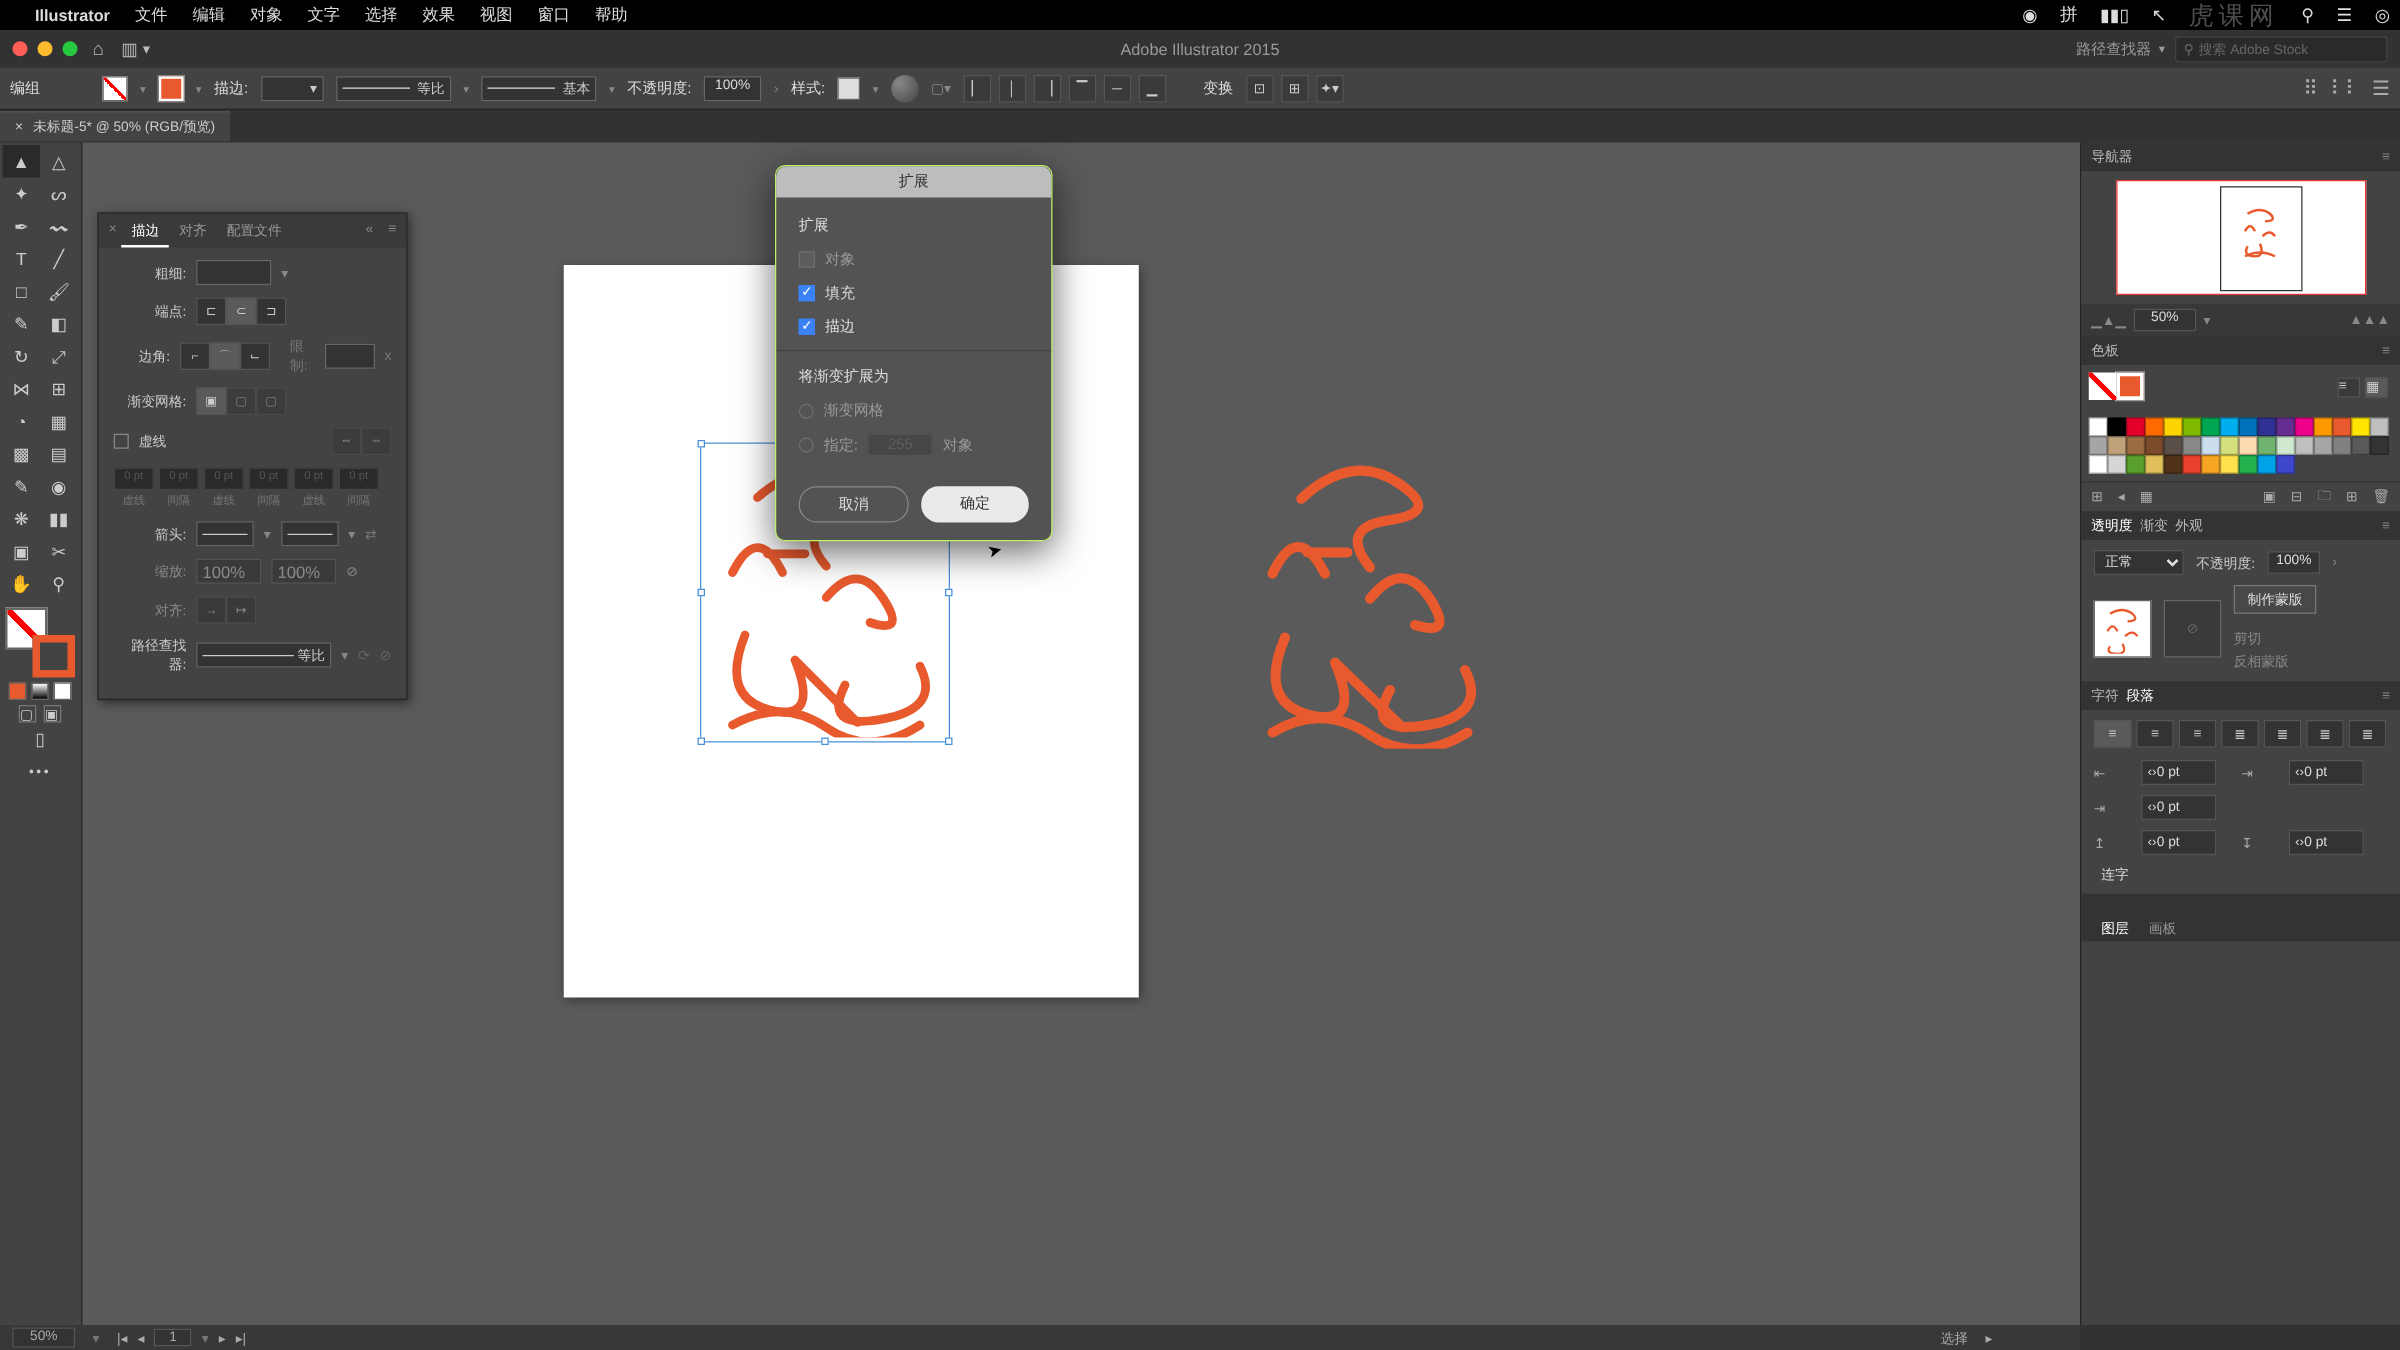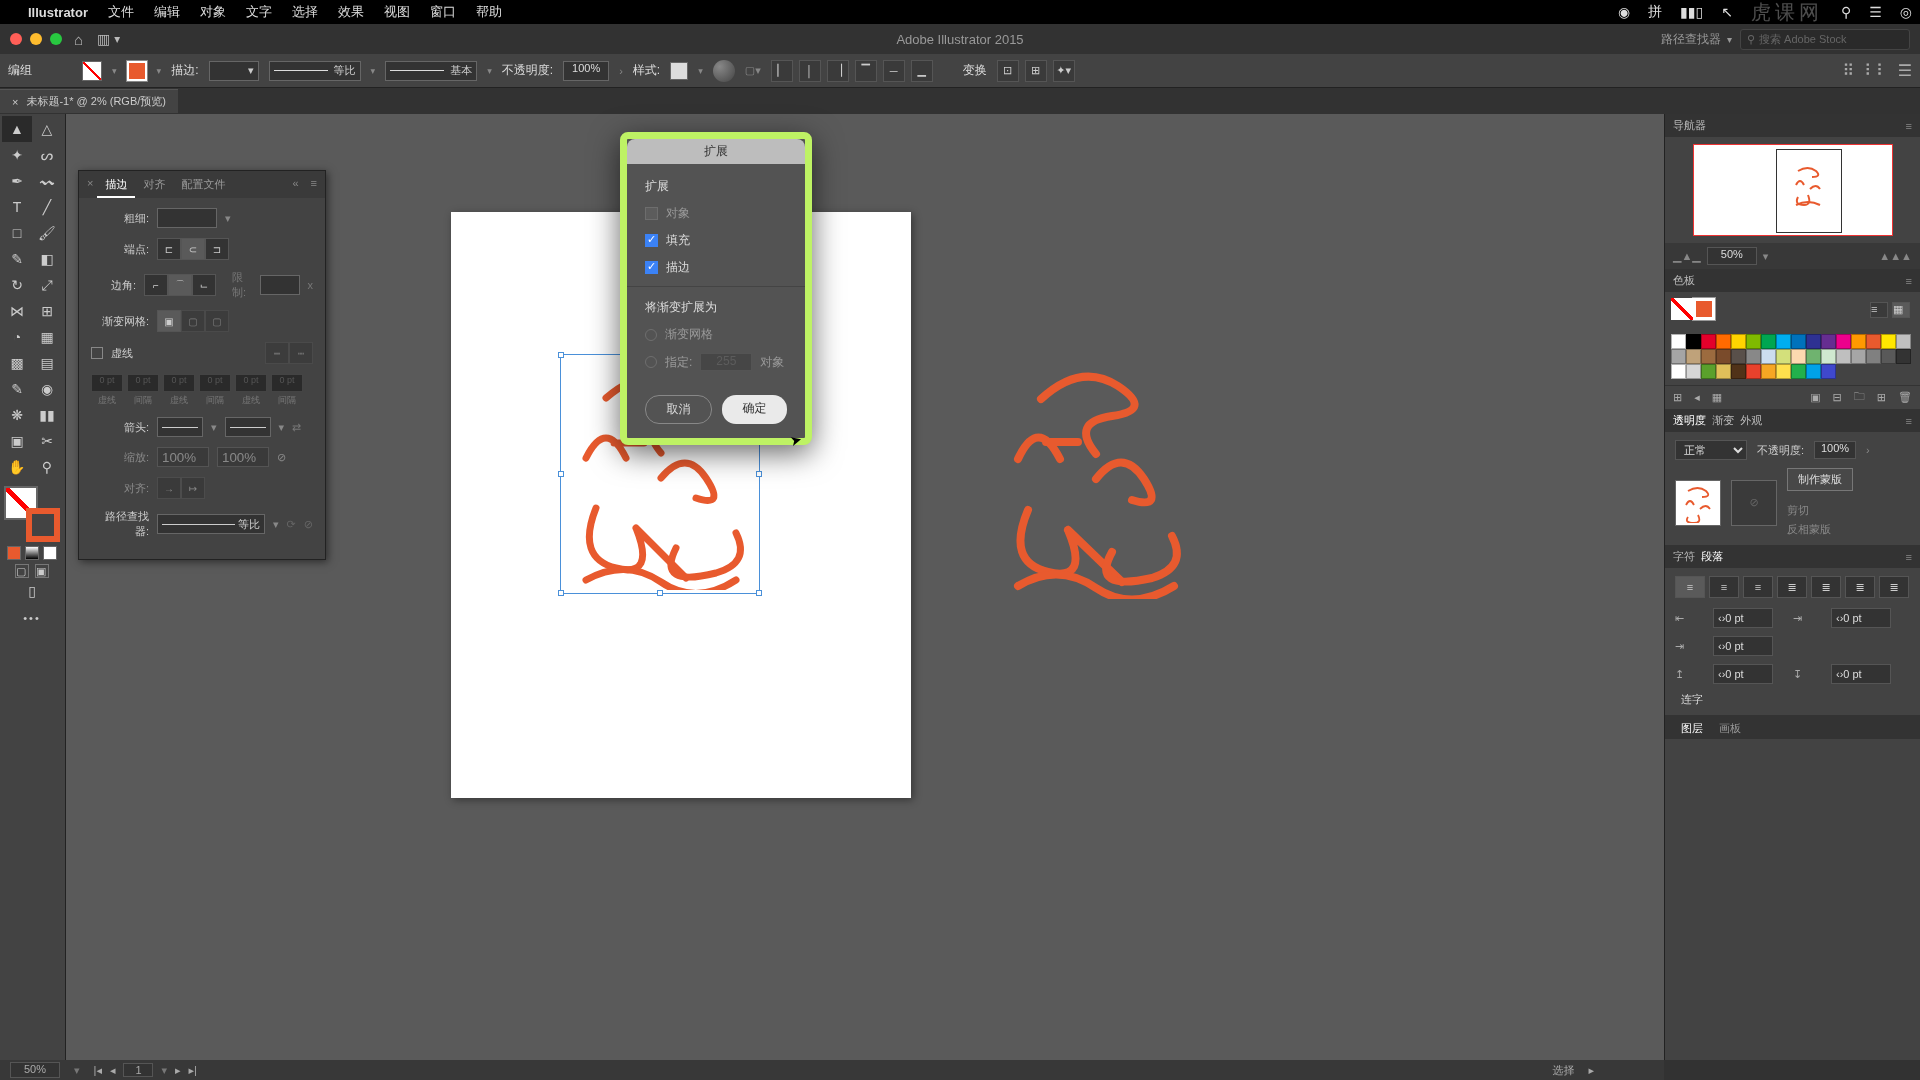--- a/index.html
+++ b/index.html
@@ -81,21 +81,21 @@
 .strokepanel .btn3 span { width: 24px; height: 22px; background: #333; border: 1px solid #555; display:flex;align-items:center;justify-content:center;color:#ccc;font-size:10px;}
 .strokepanel .btn3 span.a{background:#5a5a5a;}
 .strokepanel input[type=text]{width:60px;height:20px;background:#333;border:1px solid #666;color:#ccc;padding:0 4px;}
 .strokepanel .dashrow{display:flex;gap:4px;}
 .strokepanel .dashrow .db{width:32px;height:18px;background:#2a2a2a;border:1px solid #444;text-align:center;color:#555;font-size:9px;}
 .strokepanel .arrowsel{width:46px;height:20px;background:#333;border:1px solid #666;display:flex;align-items:center;padding:0 4px;}
 .strokepanel .arrowsel .ln{flex:1;height:1px;background:#ccc;}
 .strokepanel .profilesel{flex:1;height:20px;background:#333;border:1px solid #666;display:flex;align-items:center;padding:0 4px;}
 
 
-.dialog { position: absolute; left: 620px; top: 132px; width: 192px; background: #535353; border: 7px solid #bef264; border-radius: 8px; box-shadow: 0 8px 30px rgba(0,0,0,.6); z-index:30; font-size:12px;}
+.dialog { position: absolute; left: 620px; top: 132px; width: 222px; background: #535353; border: 1px solid #bef264; border-radius: 8px; box-shadow: 0 8px 30px rgba(0,0,0,.6); z-index:30; font-size:12px;}
 .dialog .dtitle { background: #bdbdbd; color: #333; text-align: center; padding: 4px; font-size: 12px; border-radius: 8px 8px 0 0;}
 .dialog .dbody { padding: 14px 18px; }
 .dialog .gh { color: #ddd; margin-bottom: 10px; font-size:12px;}
 .dialog .opt { display: flex; align-items: center; gap: 8px; margin-bottom: 10px; color: #ddd; font-size:12px;}
 .dialog .cb { width: 13px; height: 13px; border: 1px solid #888; display:inline-block; position:relative;}
 .dialog .cb.checked{background:#3b82f6; border-color:#3b82f6;}
 .dialog .cb.checked::after{content:"✓";color:#fff;position:absolute;left:1px;top:-2px;font-size:11px;}
 .dialog .cb.disabled{background:#666;}
 .dialog .rb{width:12px;height:12px;border:1px solid #888;border-radius:50%;display:inline-block;}
 .dialog .numbox{width:52px;height:18px;background:#3a3a3a;border:1px solid #555;color:#666;text-align:center;display:inline-block;}
@@ -137,21 +137,21 @@
 .transp .mkbtn{padding:3px 10px;border:1px solid #777;background:#484848;color:#ddd;font-size:11px;}
 .transp .mops{display:flex;flex-direction:column;gap:4px;margin-top:6px;color:#888;font-size:11px;}
 .para { padding: 8px 10px; }
 .para .alr{display:flex;gap:4px;margin-bottom:10px;}
 .para .alr span{width:30px;height:22px;border:1px solid #555;background:#333;display:flex;align-items:center;justify-content:center;color:#ccc;}
 .para .alr span.a{background:#5a5a5a;}
 .para .ir{display:flex;gap:20px;margin-bottom:8px;align-items:center;}
 .para .ir .ic{color:#aaa;width:18px;}
 .para .ir .iv{width:60px;height:20px;background:#333;border:1px solid #555;color:#ddd;padding:0 4px;display:flex;align-items:center;}
 .para .lig{display:flex;align-items:center;gap:6px;color:#ddd;margin-top:8px;}
-.layertabs{display:flex;background:#333;padding:3px 8px 0;}
+.layertabs{display:flex;background:#333;padding:17px 8px 0;}
 .layertabs span{padding:3px 8px;color:#999;}
 .layertabs span.a{color:#fff;}
 
 .status { position:absolute; bottom:0; left:0; right:256px; height:20px; background:#383838; display:flex; align-items:center; padding:0 70px 0 10px; gap:14px; color:#aaa; font-size:11px;}
 .status .zin{width:50px;height:16px;background:#333;border:1px solid #555;text-align:center;}
 .status .nav{display:flex;gap:8px;align-items:center;}
 .status .nav .pg{width:30px;height:14px;background:#333;border:1px solid #555;text-align:center;}
 </style>
 </head>
 <body>
@@ -242,21 +242,21 @@
   <div class="optright">
     <span>⠿</span>
     <span>⠇⠇</span>
     <span>☰</span>
   </div>
 </div>
 
 <div class="doctab">
   <div class="tab">
     <span>×</span>
-    <span>未标题-1* @ 2% (RGB/预览)</span>
+    <span>未标题-5* @ 50% (RGB/预览)</span>
   </div>
 </div>
 
 <div class="main">
 
   <div class="tools">
     <div class="t active">▲</div>
     <div class="t">△</div>
     <div class="t">✦</div>
     <div class="t">ᔕ</div>

